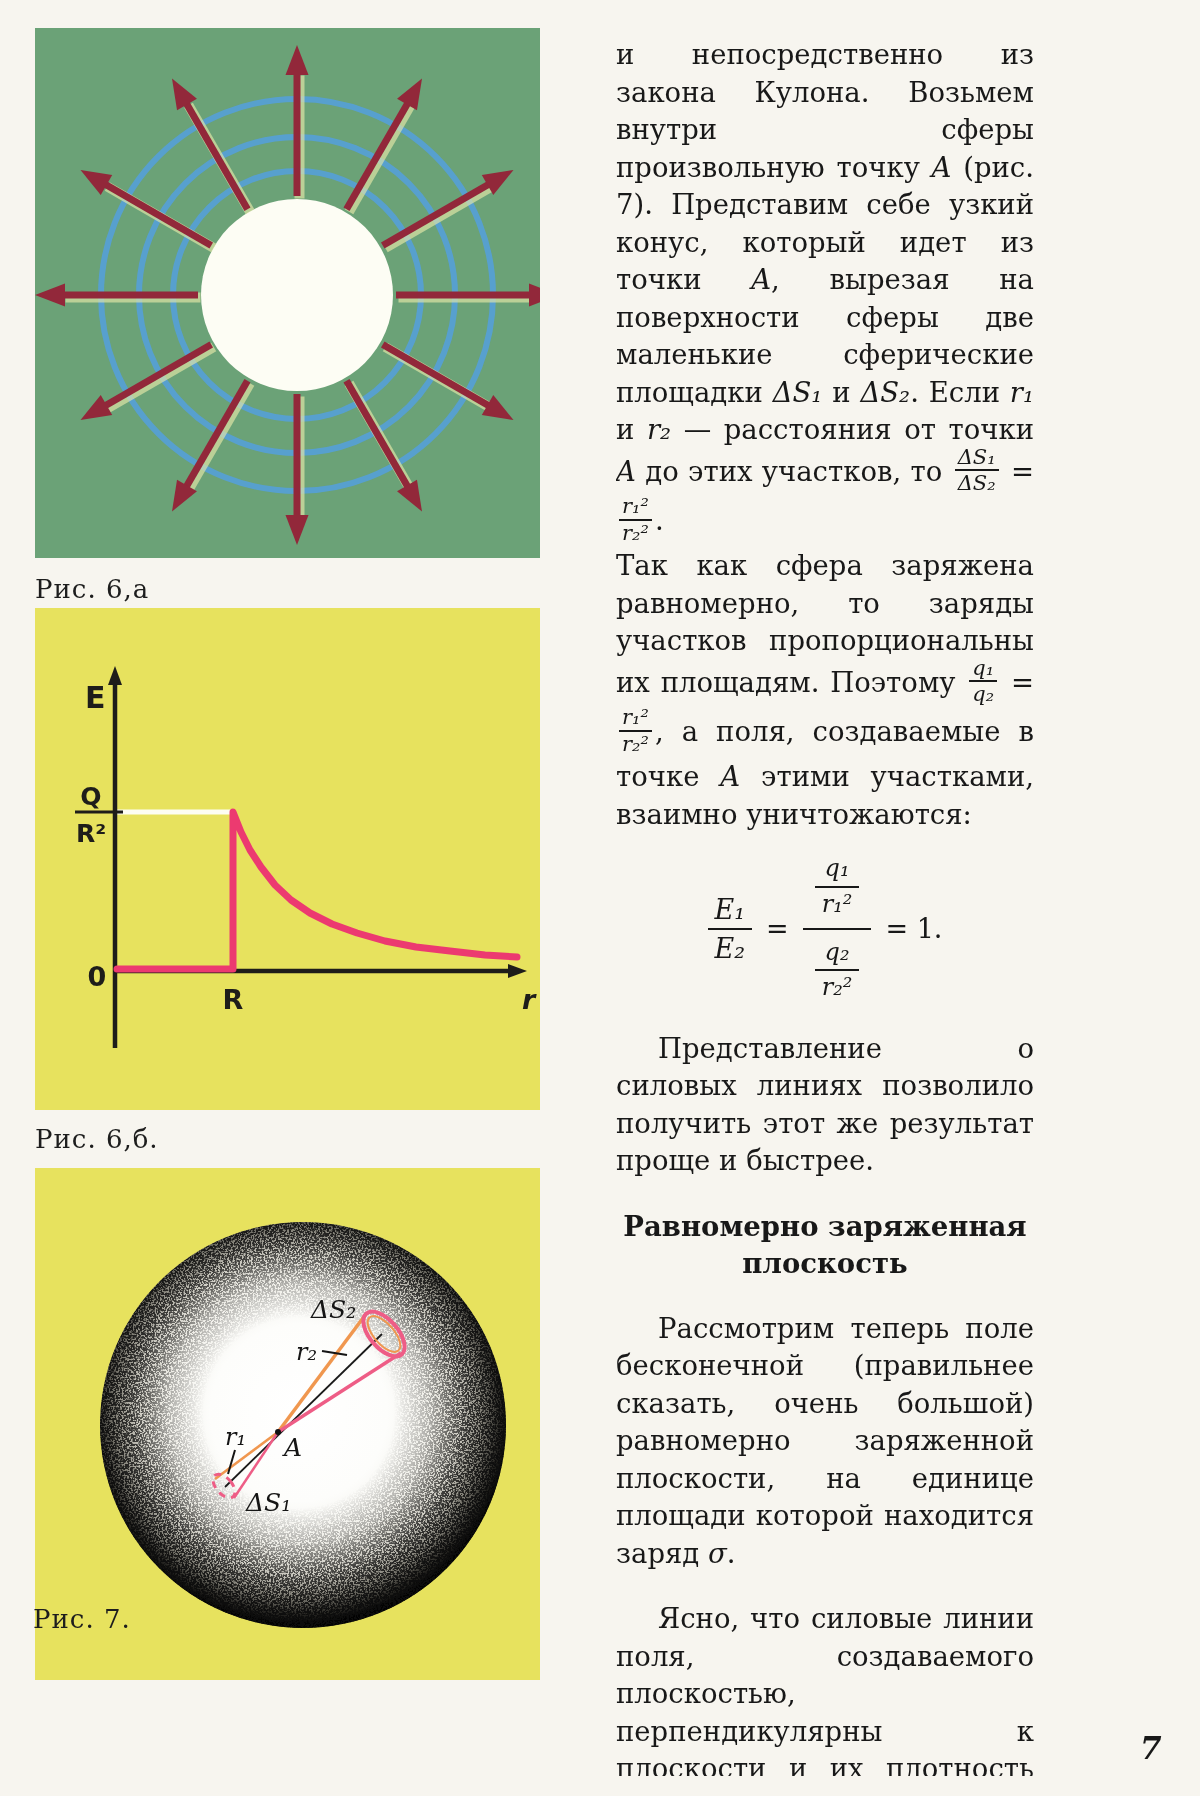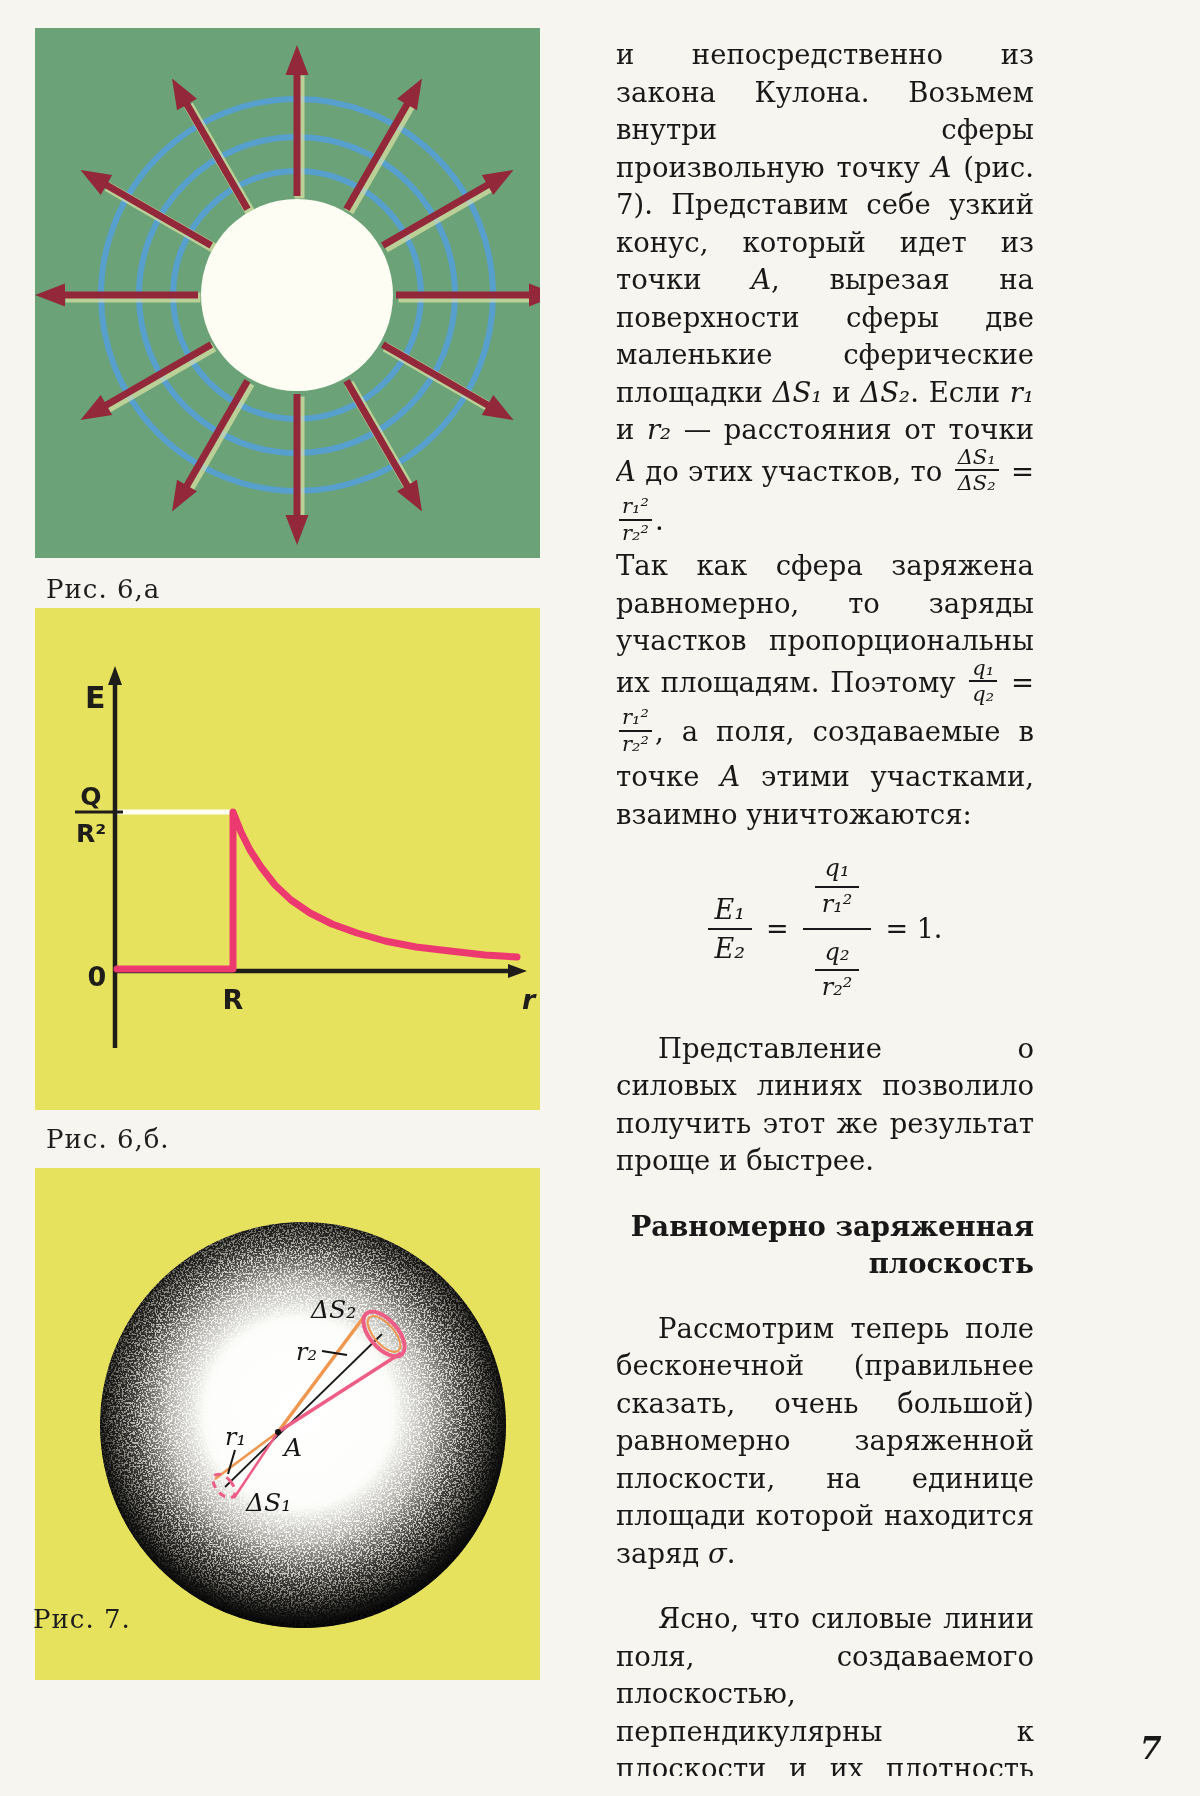--- a/index.html
+++ b/index.html
@@ -1,19 +1,19 @@
 <!DOCTYPE html>
 <html><head>
 <meta charset="utf-8">
 <style>
   html,body{margin:0;padding:0;background:#d8d6d0;}
   .page{position:relative;width:1200px;height:1796px;background:#f7f5ef;overflow:hidden;
         font-family:"DejaVu Serif","Liberation Serif",serif;color:#181818;}
   .fig{position:absolute;left:35px;display:block;}
-  .fig-caption{position:absolute;left:46px;font-size:26px;letter-spacing:1px;color:#1d1d1d;}
+  .fig-caption{position:absolute;left:35px;font-size:26px;letter-spacing:1px;color:#1d1d1d;}
   #cap-6a{top:574px;}
   #cap-6b{top:1124px;}
   #cap-7{top:1604px;left:33px;}
   .article{position:absolute;left:616px;top:36px;width:418px;height:1740px;overflow:hidden;
            font-size:27.5px;line-height:37.5px;text-align:justify;}
   .article p{margin:0;}
   .article p.indent{text-indent:42px;margin-top:28px;}
   .var{font-style:italic;}
   
   .ifrac{display:inline-flex;flex-direction:column;text-align:center;vertical-align:middle;
@@ -22,21 +22,21 @@
   .ifrac .fd{border-top:2px solid #181818;padding:1px 3px 0;}
   
   .formula{display:flex;justify-content:center;align-items:center;gap:14px;margin:22px 0 24px;font-size:27px;}
   .formula .op{font-style:normal;}
   .dfrac{display:flex;flex-direction:column;align-items:center;text-align:center;font-style:italic;line-height:1.15;}
   .dfrac .fn{padding:0 7px 3px;}
   .dfrac .fd{border-top:2.2px solid #181818;padding:3px 7px 0;}
   .dfrac.big>.fn{border-bottom:2.5px solid #181818;padding:0 12px 9px;}
   .dfrac.big>.fd{border-top:none;padding:9px 12px 0;}
   .dfrac.big .dfrac{font-size:24px;}
-  h2.section-heading{margin:28px 0 20px;font-size:27.5px;line-height:37px;text-align:right;font-weight:bold;}
+  h2.section-heading{margin:28px 0 20px;font-size:27.5px;line-height:37px;text-align:center;font-weight:bold;}
   .page-number{position:absolute;left:1140px;top:1730px;font-size:31px;font-weight:bold;font-style:italic;}
   svg text{font-family:"DejaVu Serif","Liberation Serif",serif;}
   svg .graph-label{font-family:"DejaVu Sans","Liberation Sans",sans-serif;font-weight:600;}
 </style>
 </head>
 <body>
 
 <div class="page">
 
   <svg class="fig" id="fig6a" style="top:28px" width="505" height="530" viewBox="0 0 505 530">

